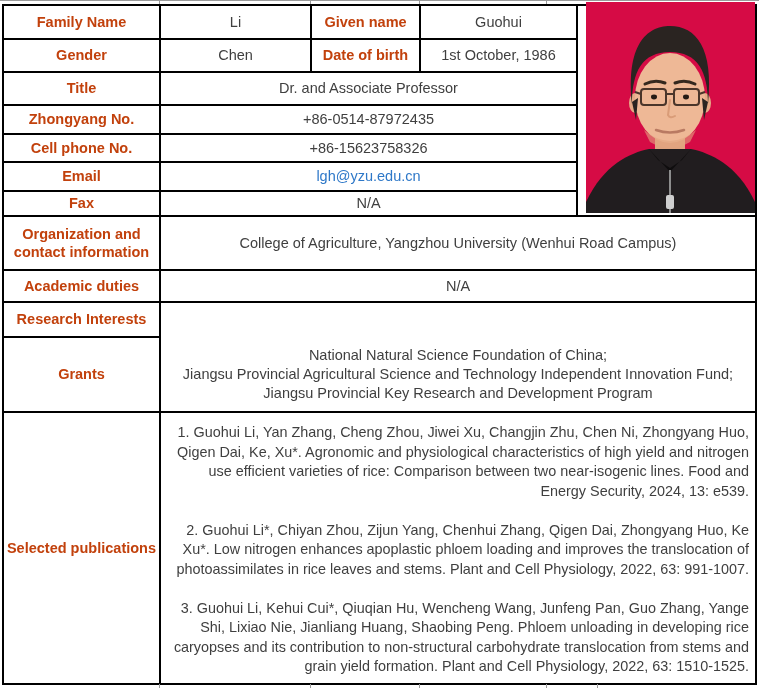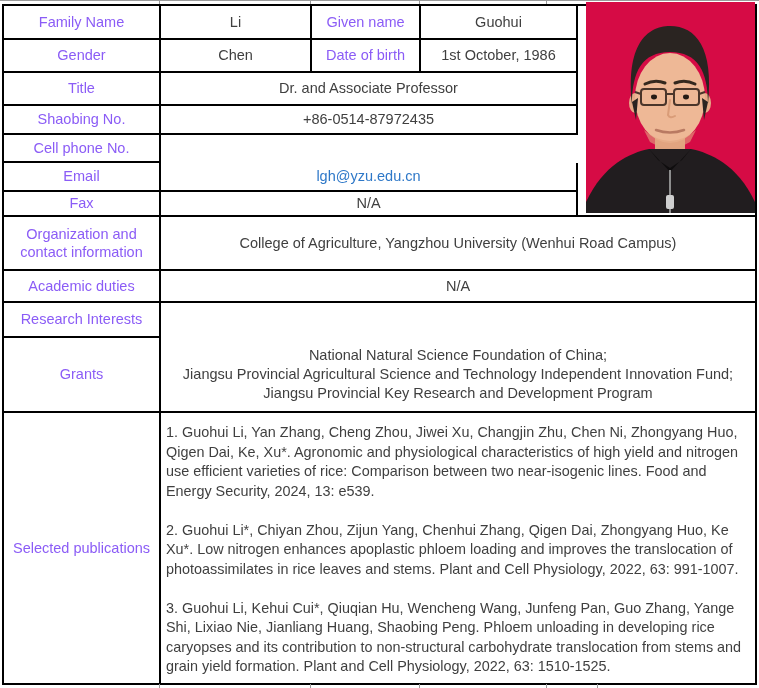--- a/index.html
+++ b/index.html
@@ -14,29 +14,29 @@
     box-sizing:content-box;border:2px solid #000;background:#fff;display:grid;
     grid-template-columns:157px 151px 109px 157px 177px;
     grid-template-rows:34px 33px 33px 29px 28px 29px 25px 54px 32px 35px 75px 270px;}
 
   .cell{border-right:2px solid #000;border-bottom:2px solid #000;
     display:flex;align-items:center;justify-content:center;text-align:center;
     overflow:hidden;box-sizing:border-box;}
   .br-none{border-right:none;}
   .bb-none{border-bottom:none;}
 
-  .lbl{font-weight:normal;font-size:14.5px;color:#8b5cf6;white-space:nowrap;line-height:1.25;}
+  .lbl{font-weight:bold;font-size:14.5px;color:#c2410c;white-space:nowrap;line-height:1.25;}
   .lbl.wrap{white-space:normal;padding:0 8px;}
   .val{font-size:14.5px;color:#3f3f3f;line-height:1.3;}
   .val-multi{flex-direction:column;font-size:14.5px;color:#3f3f3f;line-height:19px;padding:2px 6px;}
   .link{color:#2e78c8;text-decoration:none;cursor:pointer;}
 
   .pubs-cell{display:block;text-align:left;padding:10px 6px 6px 5px;
     font-size:14.4px;color:#3f3f3f;line-height:19.5px;}
-  .pubs-cell p{margin:0 0 19.5px 0;}
+  .pubs-cell p{margin:0 0 19.5px 0;text-align:right;}
   .pubs-cell p:last-child{margin-bottom:12px;}
 
   .photo{position:absolute;left:586px;top:2px;width:169px;height:211px;z-index:5;}
 </style>
 </head>
 <body>
 
 <div id="page">
 
   <div class="topline"></div>
@@ -55,24 +55,25 @@
     <div class="cell br-none" style="grid-row:1/8;grid-column:5"></div>
 
     <div class="cell lbl" style="grid-row:2;grid-column:1">Gender</div>
     <div class="cell val" style="grid-row:2;grid-column:2">Chen</div>
     <div class="cell lbl" style="grid-row:2;grid-column:3">Date of birth</div>
     <div class="cell val" style="grid-row:2;grid-column:4">1st October, 1986</div>
 
     <div class="cell lbl" style="grid-row:3;grid-column:1">Title</div>
     <div class="cell val" style="grid-row:3;grid-column:2/5">Dr. and Associate Professor</div>
 
-    <div class="cell lbl" style="grid-row:4;grid-column:1">Shaobing No.</div>
+    <div class="cell lbl" style="grid-row:4;grid-column:1">Zhongyang No.</div>
     <div class="cell val" style="grid-row:4;grid-column:2/5">+86-0514-87972435</div>
 
     <div class="cell lbl" style="grid-row:5;grid-column:1">Cell phone No.</div>
+    <div class="cell val" style="grid-row:5;grid-column:2/5">+86-15623758326</div>
 
     <div class="cell lbl" style="grid-row:6;grid-column:1">Email</div>
     <div class="cell val" style="grid-row:6;grid-column:2/5">
       <a class="link">lgh@yzu.edu.cn</a>
     </div>
 
     <div class="cell lbl" style="grid-row:7;grid-column:1">Fax</div>
     <div class="cell val" style="grid-row:7;grid-column:2/5">N/A</div>
 
     <div class="cell lbl wrap" style="grid-row:8;grid-column:1">Organization and contact information</div>

